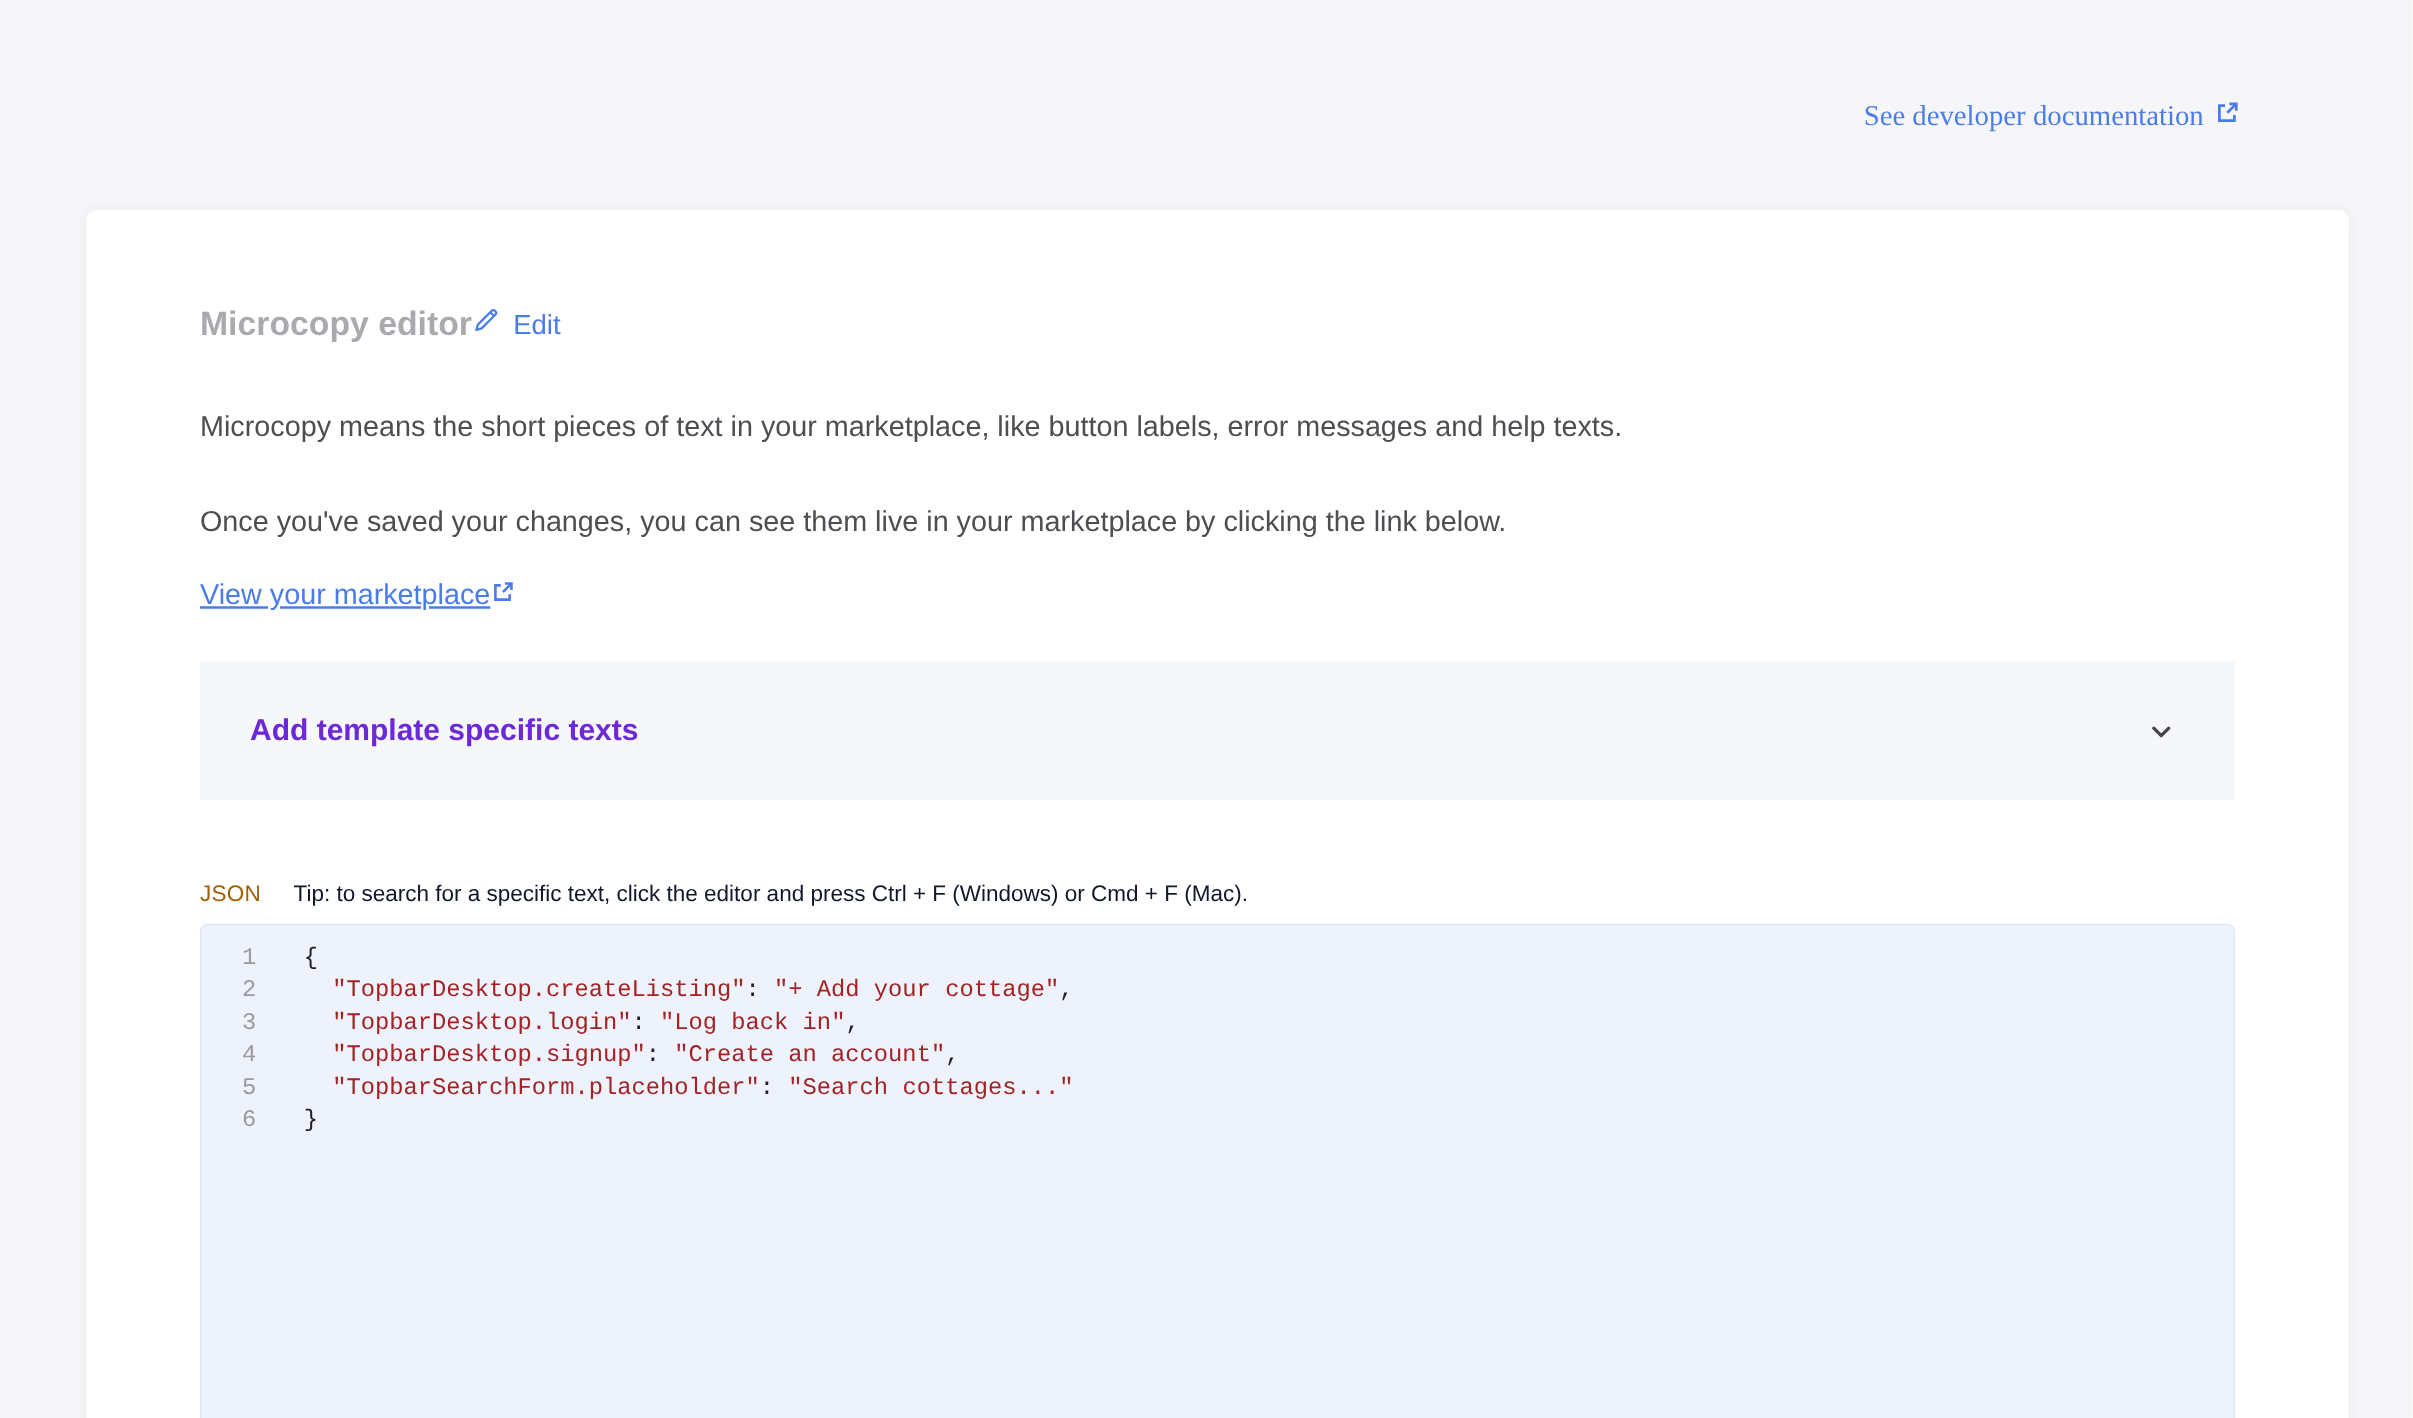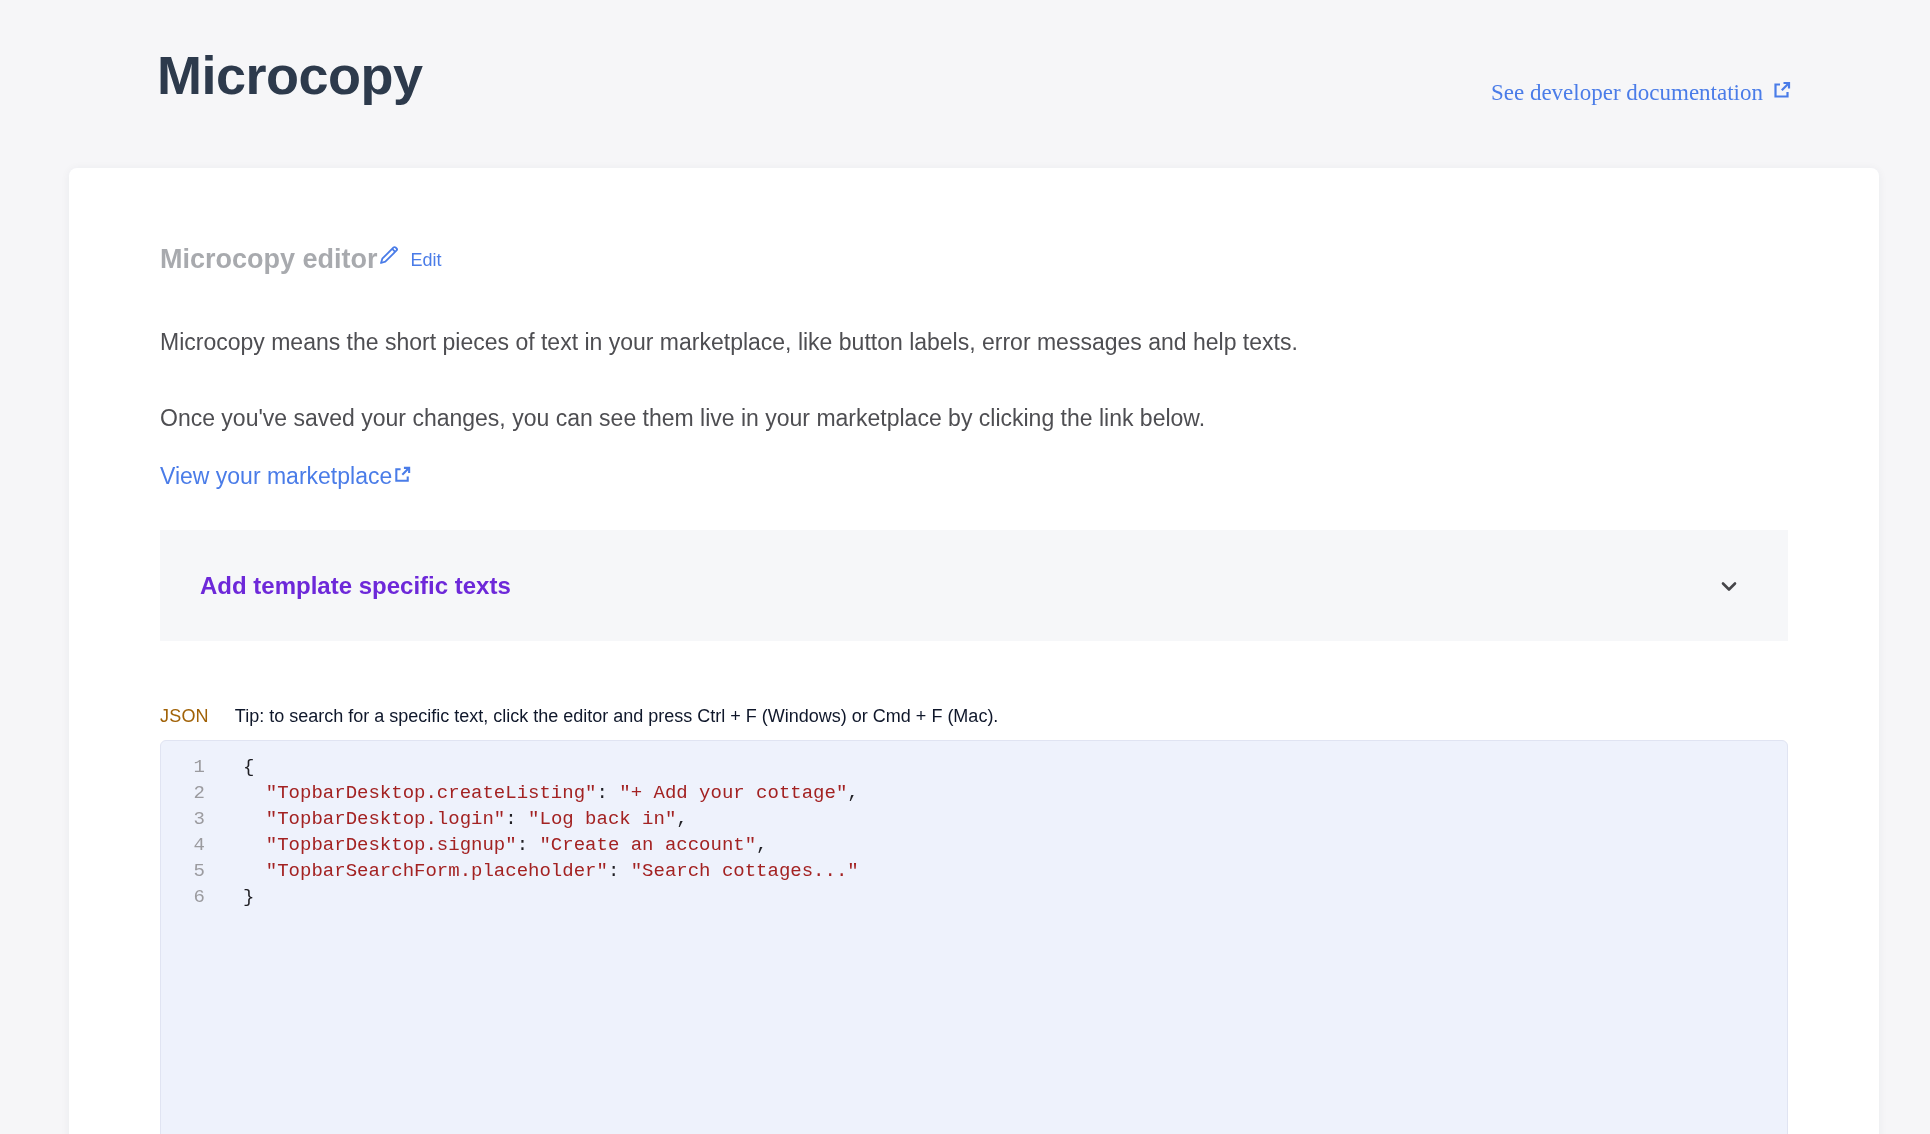--- a/index.html
+++ b/index.html
@@ -41,34 +41,35 @@
 
   .card-heading-row {
     display: flex; justify-content: flex-start; align-items: flex-start;
     margin-bottom: 46px;
   }
   .card-heading {
     font-size: 27px; font-weight: 600; color: #a8aaae; line-height: 33px;
   }
   .edit-link {
     display: flex; align-items: center; gap: 10px;
-    font-size: 18px; color: #4a7ce8; cursor: pointer; line-height: 33px;
+    font-size: 22px; color: #4a7ce8; cursor: pointer; line-height: 33px;
   }
 
   .para {
     font-size: 23px; line-height: 38px; color: #4e4e52;
     max-width: 1210px;
   }
   .para-1 { margin-bottom: 38px; }
   .para-2 { margin-bottom: 20px; }
 
   .marketplace-link {
     display: inline-flex; align-items: center; gap: 1px;
     font-size: 23px; line-height: 38px; color: #4a7ce8; cursor: pointer;
     margin-bottom: 35px;
+    text-decoration: underline;
   }
 
   
   .accordion {
     height: 111px; width: 100%;
     background: #f6f7f9;
     display: flex; align-items: center; justify-content: space-between;
     padding: 0 46px 0 40px;
     cursor: pointer;
     margin-bottom: 65px;
@@ -105,21 +106,20 @@
     color: #9b9b9f; user-select: none;
   }
   .line-code { padding-left: 38px; }
   .t-p { color: #1f1f24; }
   .t-s { color: #a32222; }
 </style>
 </head>
 <body>
 
 <div class="top-header">
-  <div class="page-title">Microcopy</div>
   <a class="doc-link">
     <span>See developer documentation</span>
     <span class="ext-icon">
       <svg width="20" height="20" viewBox="0 0 20 20" fill="none">
         <path d="M8 4.5H3.5v12h12V12" stroke="#4a7ce8" stroke-width="2.2"></path>
         <path d="M11.5 3h5.5v5.5" stroke="#4a7ce8" stroke-width="2.2"></path>
         <path d="M16.5 3.5L9.8 10.2" stroke="#4a7ce8" stroke-width="2.2"></path>
       </svg>
     </span>
   </a>

